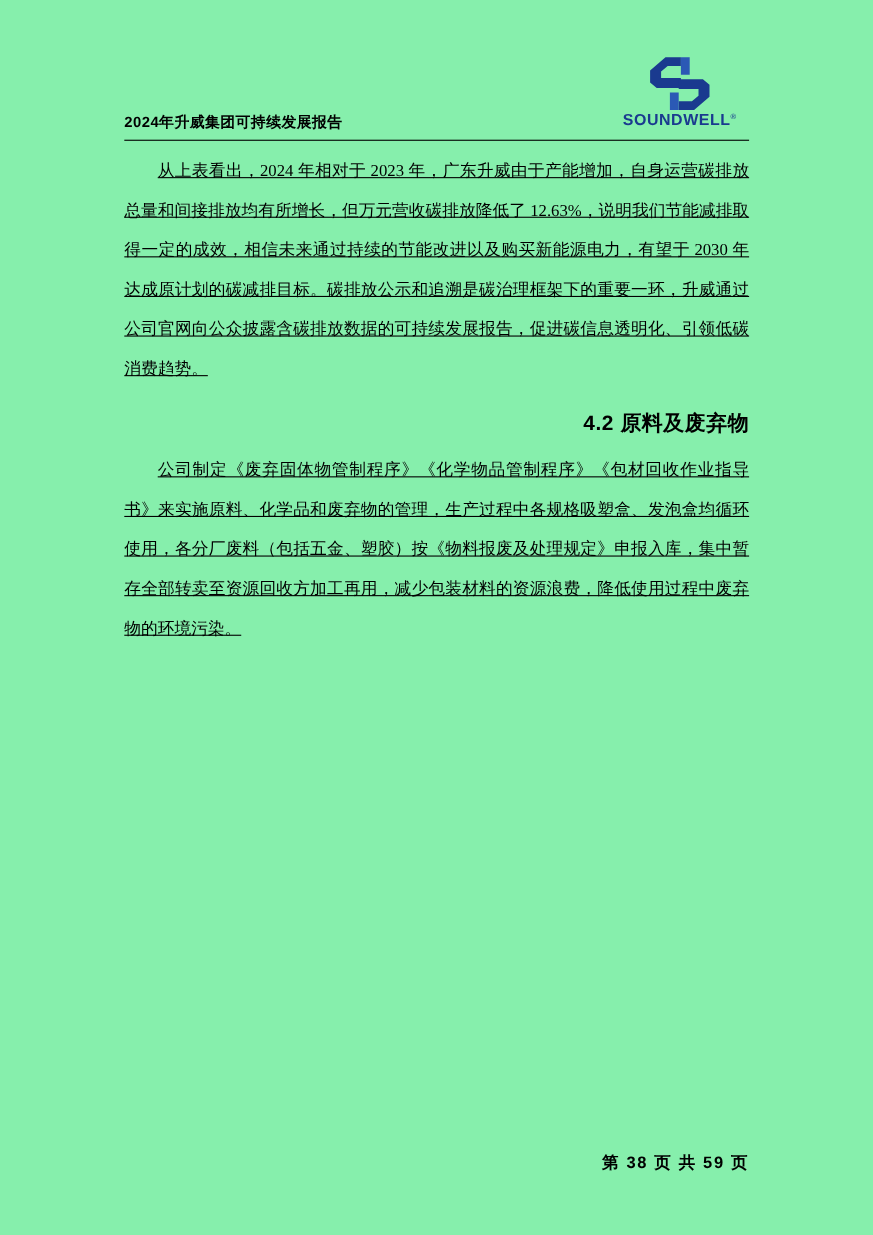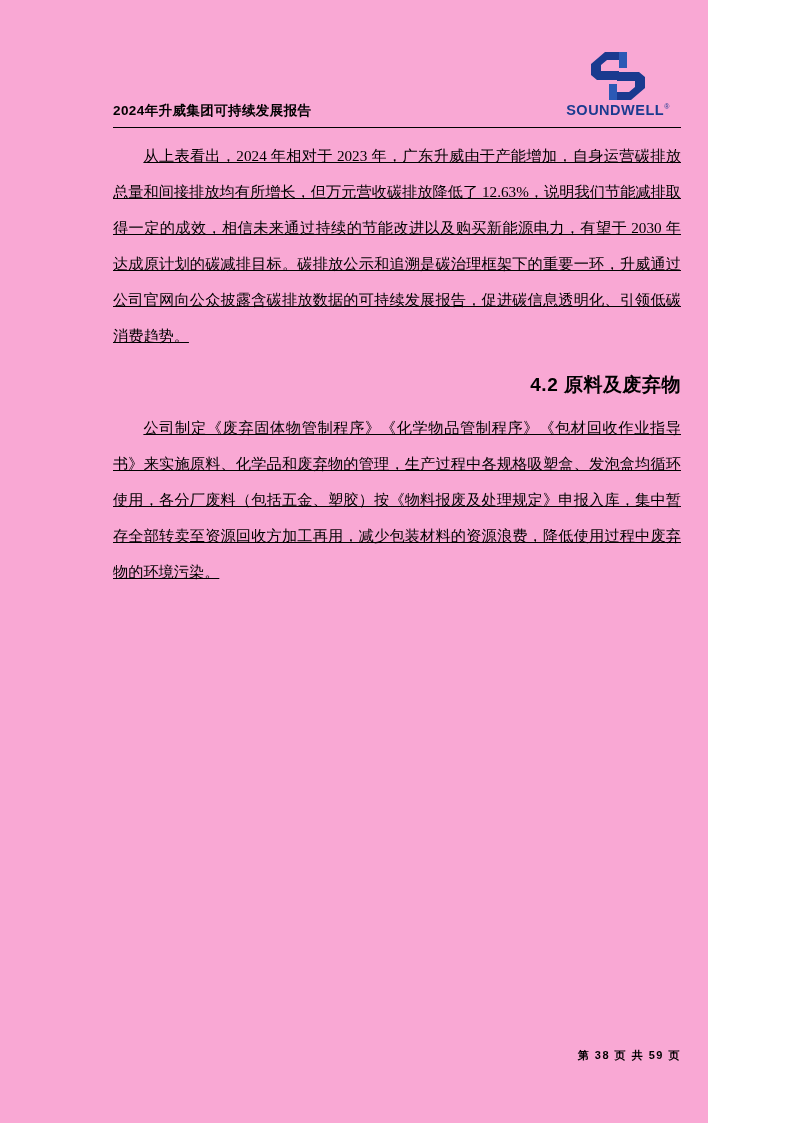--- a/index.html
+++ b/index.html
@@ -11,23 +11,23 @@
     width: 794px;
     height: 1123px;
     position: relative;
     font-family: "Liberation Serif", serif;
     color: #000000;
     overflow: hidden;
   }
   .page {
     position: absolute;
     left: 0; top: 0;
-    width: 708px;
+    width: 794px;
     height: 1123px;
-    background: #f9a8d4;
+    background: #86efac;
   }
   
   .header {
     position: absolute;
     left: 113px;
     top: 50px;
     width: 568px;
     height: 78px;
   }
   .header-rule {
@@ -113,21 +113,21 @@
   }
   
   .footer {
     position: absolute;
     left: 113px;
     top: 1048px;
     width: 568px;
     text-align: right;
     font-family: "Liberation Sans", sans-serif;
     font-weight: bold;
-    font-size: 11px;
+    font-size: 15px;
     letter-spacing: 1.5px;
     color: #000000;
   }
 </style>
 </head>
 <body>
 
 <div class="page">
 
   <div class="header">

